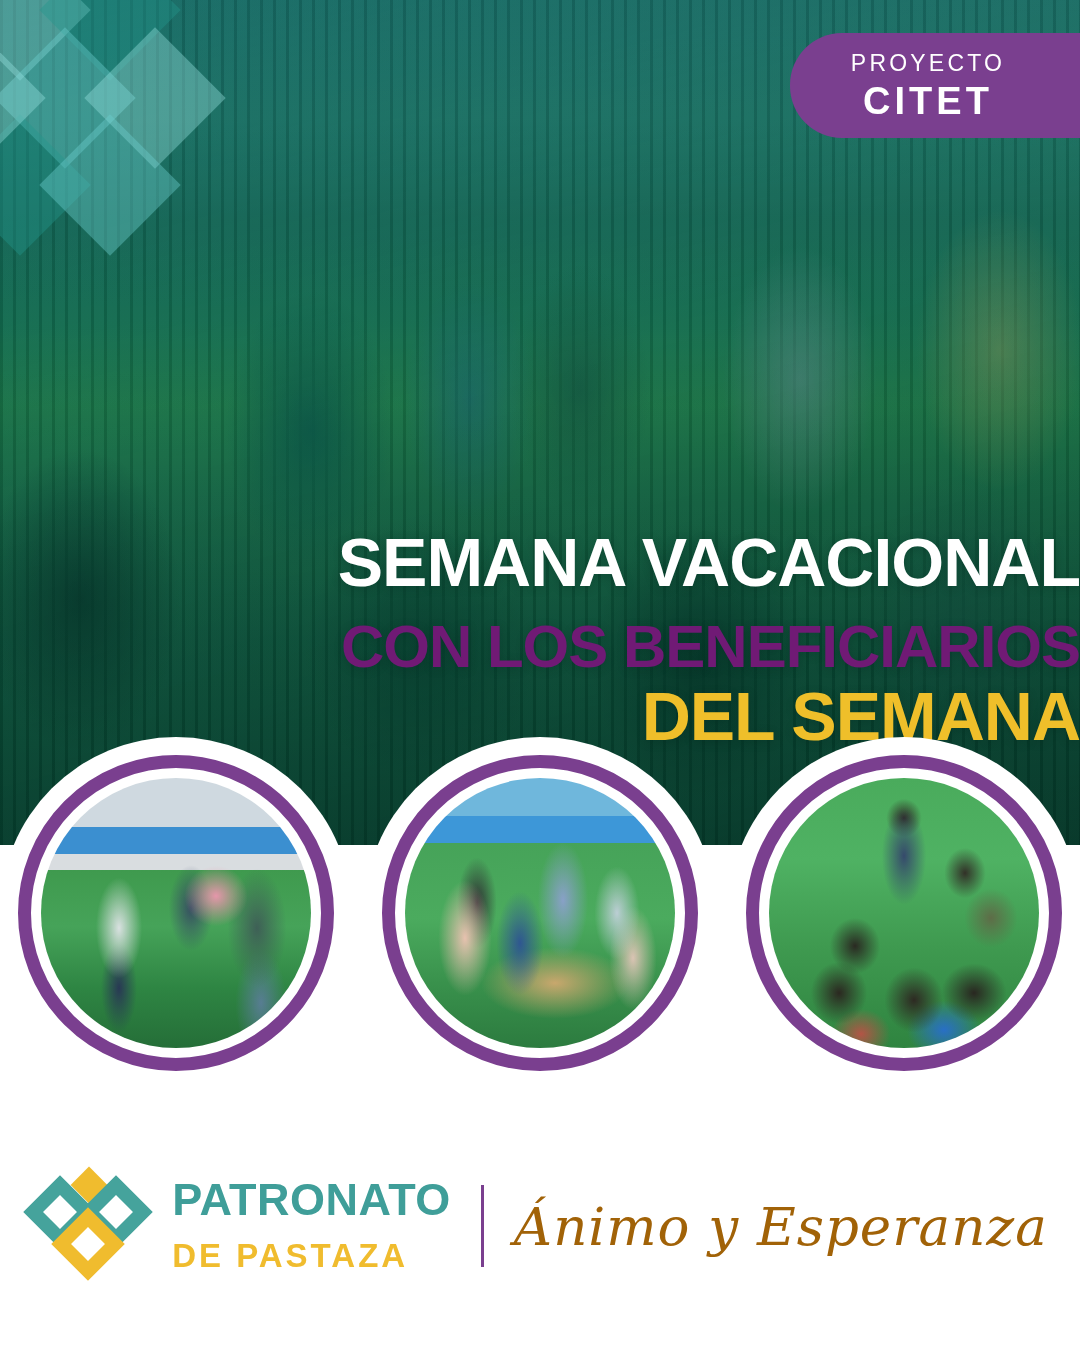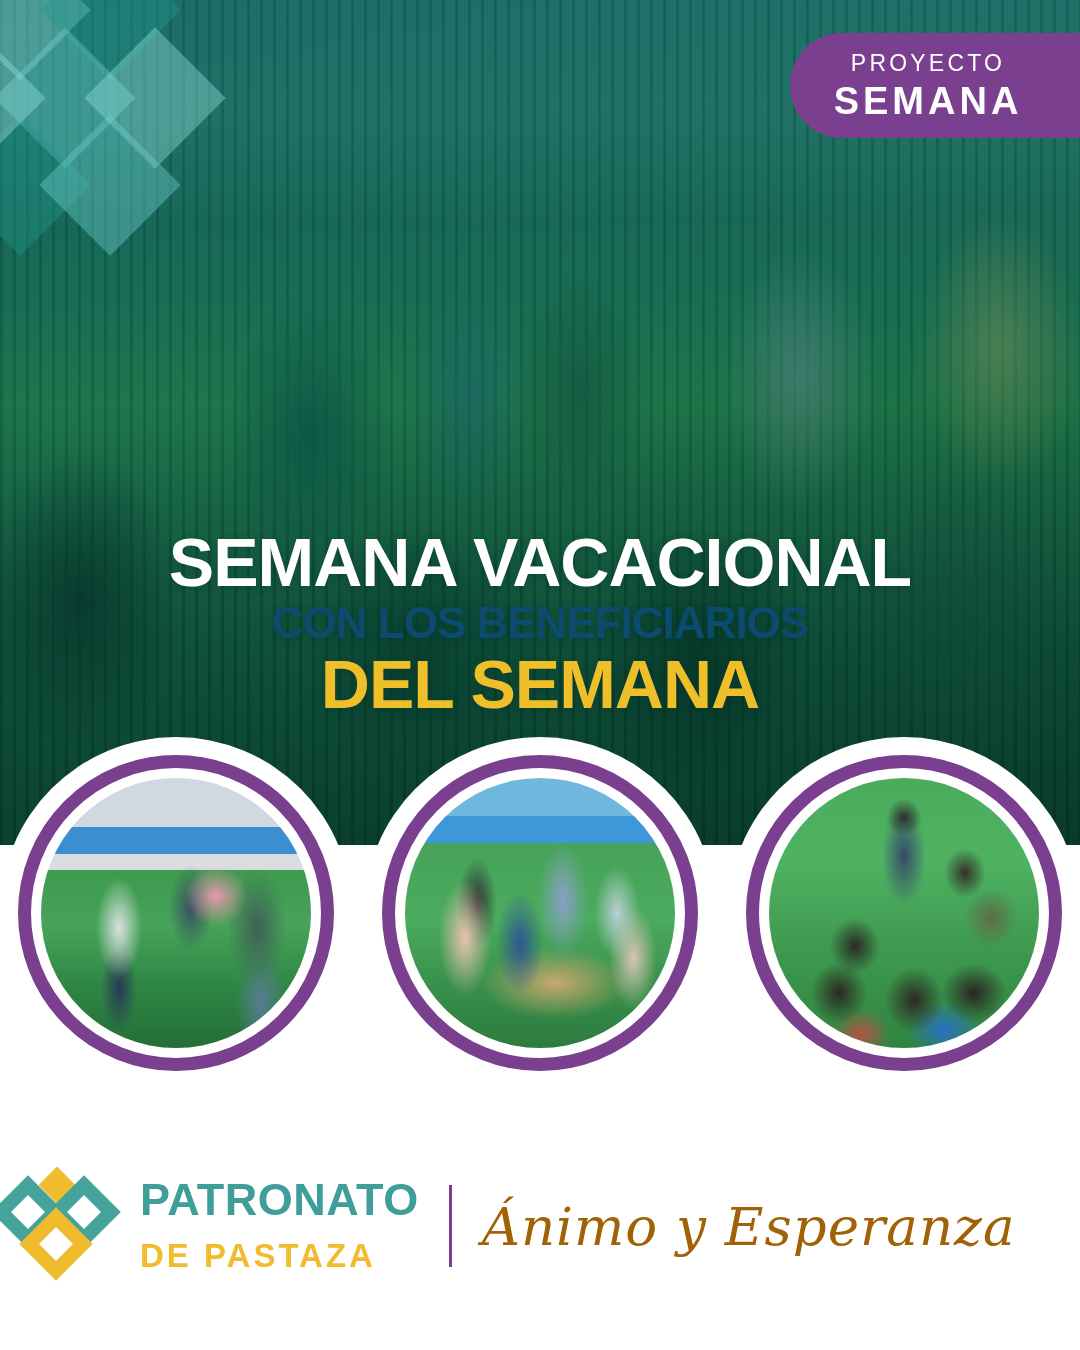--- a/index.html
+++ b/index.html
@@ -103,32 +103,32 @@
   .badge-title {
     font-size:38px; letter-spacing:4px;
     font-weight:800; line-height:1;
   }
 
   
   .title-block {
     position:absolute;
     left:0; top:528px;
     width:1080px;
-    text-align:center;
+    text-align:right;
     line-height:1.0;
     z-index:6;
   }
   .t-line {
     font-weight:800;
     letter-spacing:-1px;
     text-shadow:0 2px 10px rgba(0,40,30,.30);
     white-space:nowrap;
   }
   .t-line1 { font-size:68px; color:#ffffff; }
-  .t-line2 { font-size:44px; color:#0c4a6e; margin-top:5px; }
+  .t-line2 { font-size:60px; color:#701a75; margin-top:21px; }
   .t-line3 { font-size:68px; color:#efbf2a; margin-top:5px; }
 
   
   .circles {
     position:absolute;
     left:0; top:737px;
     width:1080px; height:400px;
     display:flex;
     justify-content:center;
     gap:12px;
@@ -211,21 +211,21 @@
       linear-gradient(180deg, #4aab5c 0%, #4fb263 30%, #3f9a50 62%, #2f8440 100%);
   }
 
   
   .footer {
     position:absolute;
     left:0; bottom:72px;
     width:1080px;
     display:flex;
     align-items:center;
-    justify-content:flex-start;
+    justify-content:center;
     gap:0;
   }
   .logo-mark {
     width:120px; height:104px;
     position:relative;
     margin-right:20px;
     flex:0 0 auto;
   }
   .dia {
     position:absolute;
@@ -298,21 +298,21 @@
       <div class="dm dk" style="left:130px; top:30px;  width:100px; height:100px;"></div>
       <div class="dm" style="left:85px;  top:118px; width:100px; height:100px;"></div>
       <div class="dm lt" style="left:175px; top:118px; width:100px; height:100px;"></div>
       <div class="dm dk" style="left:40px;  top:205px; width:100px; height:100px;"></div>
       <div class="dm" style="left:130px; top:205px; width:100px; height:100px;"></div>
       <div class="dm lt" style="left:-5px;  top:118px; width:100px; height:100px;"></div>
     </div>
 
     <div class="badge">
       <div class="badge-kicker">PROYECTO</div>
-      <div class="badge-title">SEMANA</div>
+      <div class="badge-title">CITET</div>
     </div>
   </div>
 
   <div class="title-block">
     <div class="t-line t-line1">SEMANA VACACIONAL</div>
     <div class="t-line t-line2">CON LOS BENEFICIARIOS</div>
     <div class="t-line t-line3">DEL SEMANA</div>
   </div>
 
   <div class="circles">

